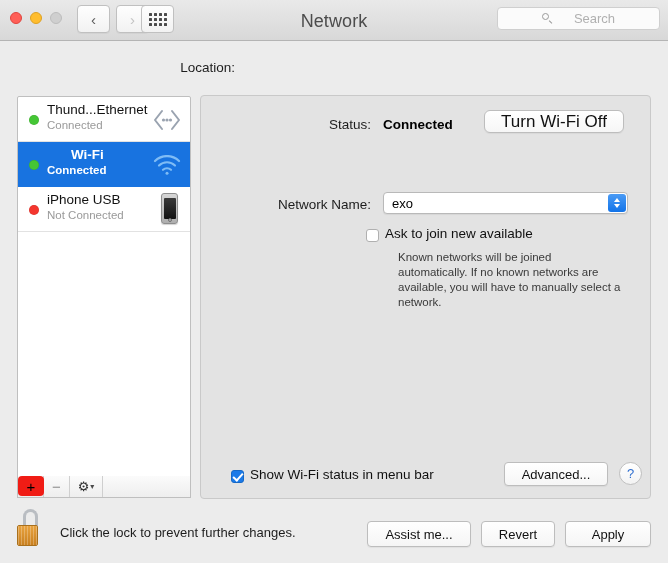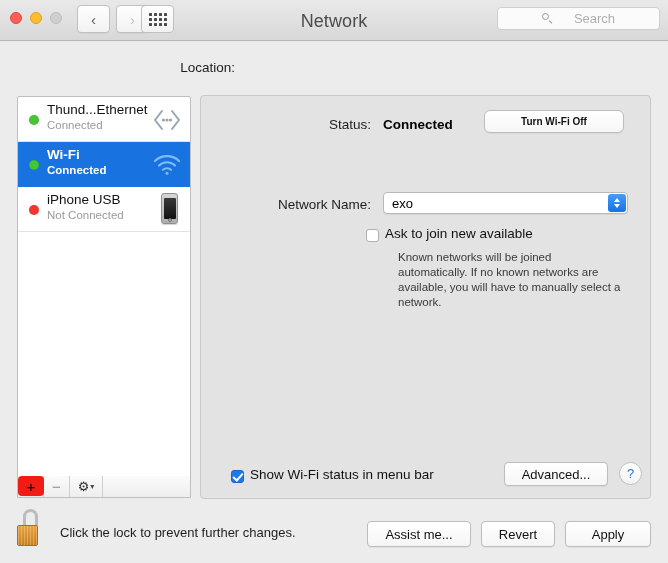--- a/index.html
+++ b/index.html
@@ -100,21 +100,21 @@
   .svc{
     position:relative;height:45px;box-sizing:border-box;
     border-bottom:1px solid #e2e2e2;
   }
   .svc.sel{background:#1873e0;border-bottom:1px solid #1873e0;}
   .dot{position:absolute;left:11px;top:18px;width:10px;height:10px;border-radius:50%;}
   .dot.green{background:#45c635;box-shadow:inset 0 0 0 .5px rgba(0,0,0,.12);}
   .dot.red{background:#f4362e;box-shadow:inset 0 0 0 .5px rgba(0,0,0,.12);}
   .svcname{position:absolute;left:29px;top:5px;font-size:13.5px;color:#111;}
   .svcsub{position:absolute;left:29px;top:22px;font-size:11.5px;color:#9a9a9a;}
-  .svc.sel .svcname{color:#fff;font-weight:bold;}
+  .svc.sel .svcname{color:#fff;font-weight:bold;margin-left:24px;}
   .svc.sel .svcsub{color:#fff;font-weight:bold;}
 
   .svcicon{position:absolute;right:8px;top:8px;width:30px;height:30px;}
 
   
   .tb{position:relative;width:30px;height:30px;}
   .tb svg{position:absolute;left:0;top:3px;}
 
   
   .wifi{position:relative;width:30px;height:30px;}
@@ -165,23 +165,22 @@
     background:#e3e3e3;border:1px solid #c9c9c9;border-radius:4px;box-sizing:border-box;
   }
   .lbl-right{position:absolute;text-align:right;font-size:13.5px;color:#1d1d1d;}
 
   #status-label{left:90px;top:21px;width:80px;}
   #status-value{position:absolute;left:182px;top:21px;font-size:13.5px;font-weight:bold;color:#000;}
   #turn-wifi-off{
     position:absolute;left:283px;top:14px;width:140px;height:23px;
     background:linear-gradient(to bottom,#ffffff,#f6f6f6);
     border:1px solid #bdbdbd;border-radius:6px;box-sizing:border-box;
-    font-size:10px;color:#111;display:flex;align-items:center;justify-content:center;
+    font-size:17px;color:#111;display:flex;align-items:center;justify-content:center;
     box-shadow:0 1px 1px rgba(0,0,0,.05);
-    font-weight:bold;
   }
   #status-desc{
     position:absolute;left:182px;top:44px;width:230px;
     font-size:12px;color:#2b2b2b;line-height:15px;
   }
 
   #netname-label{left:45px;top:101px;width:125px;}
   #netname-popup{left:363px;top:96px;width:245px;}
   #netname-popup{left:182px;top:96px;width:245px;}
 

